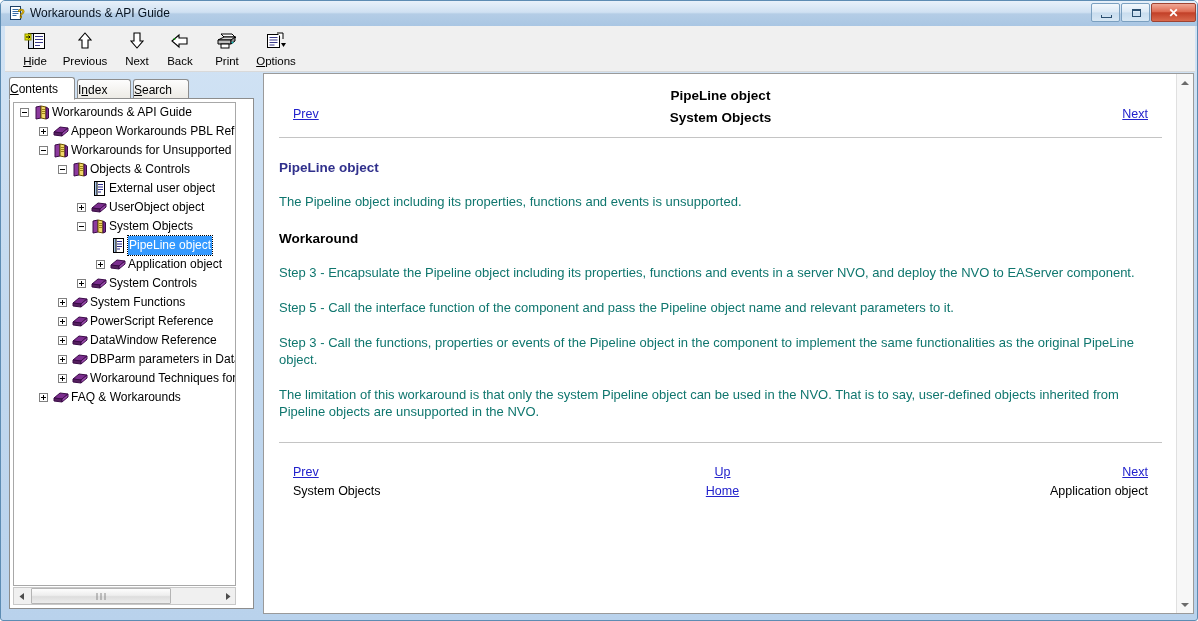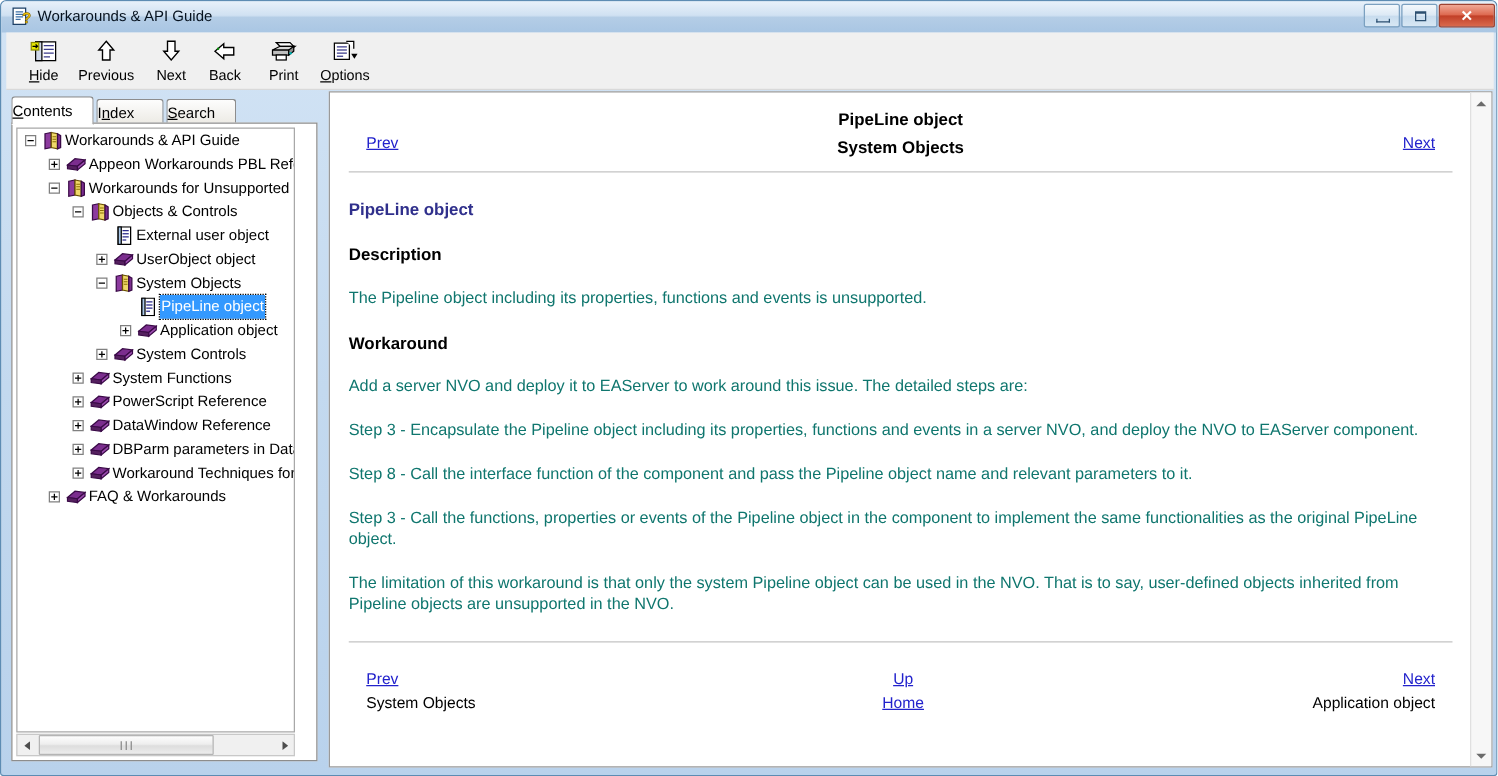--- a/index.html
+++ b/index.html
@@ -686,27 +686,25 @@
           <div>System Objects</div>
         </div>
         <a class="hlink prev-link">Prev</a>
         <a class="hlink next-link">Next</a>
       </div>
 
       <hr class="rule">
 
       <h2 class="doc-h2">PipeLine object</h2>
 
-      <h3 class="doc-h3">Description</h3>
       <p class="doc-p">The Pipeline object including its properties, functions and events is unsupported.</p>
 
       <h3 class="doc-h3">Workaround</h3>
-      <p class="doc-p">Add a server NVO and deploy it to EAServer to work around this issue. The detailed steps are:</p>
       <p class="doc-p">Step 3 - Encapsulate the Pipeline object including its properties, functions and events in a server NVO, and deploy the NVO to EAServer component.</p>
-      <p class="doc-p">Step 8 - Call the interface function of the component and pass the Pipeline object name and relevant parameters to it.</p>
+      <p class="doc-p">Step 5 - Call the interface function of the component and pass the Pipeline object name and relevant parameters to it.</p>
       <p class="doc-p">Step 3 - Call the functions, properties or events of the Pipeline object in the component to implement the same functionalities as the original PipeLine object.</p>
       <p class="doc-p">The limitation of this workaround is that only the system Pipeline object can be used in the NVO. That is to say, user-defined objects inherited from Pipeline objects are unsupported in the NVO.</p>
 
       <hr class="rule" style="margin-top:22px">
 
       <div class="footer">
         <div class="col left">
           <a class="hlink">Prev</a>
           <span class="sub">System Objects</span>
         </div>

